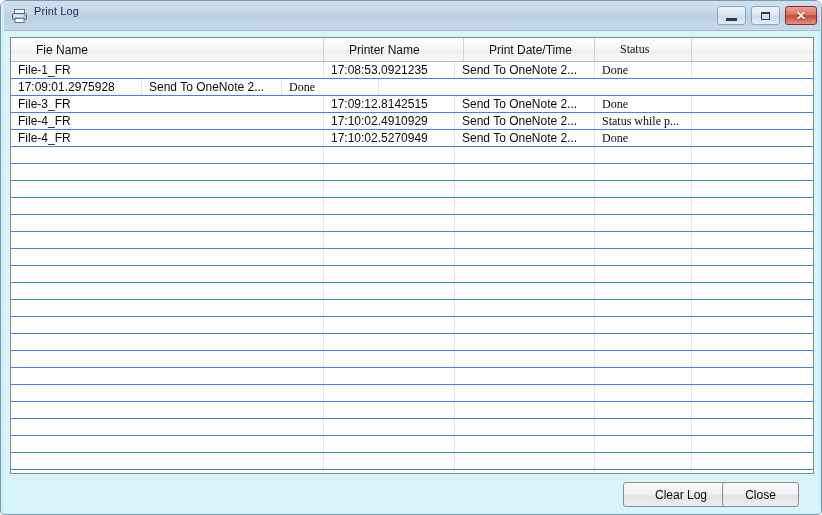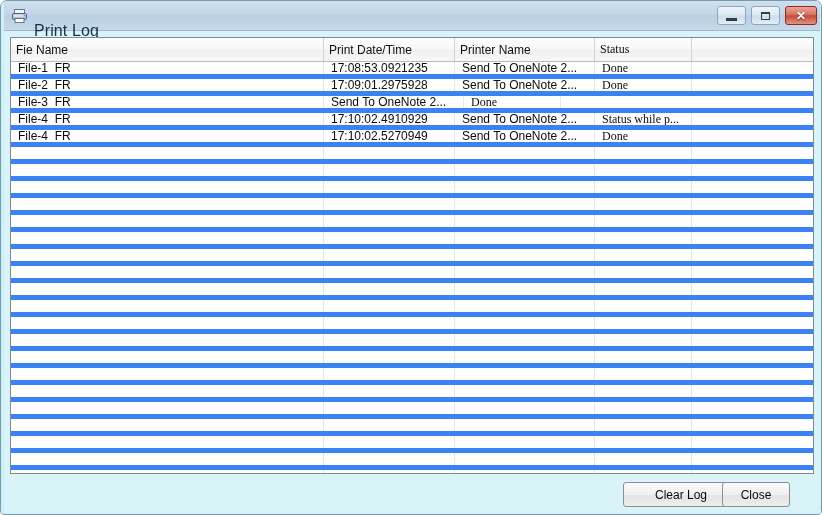--- a/index.html
+++ b/index.html
@@ -50,22 +50,22 @@
   #title-icon {
     position: absolute;
     left: 10px;
     top: 7px;
     width: 17px;
     height: 16px;
   }
   #title-text {
     position: absolute;
     left: 33px;
-    top: 21px;
-    font-size: 16px;
+    top: 4px;
+    font-size: 11px;
     color: #14314f;
     letter-spacing: 0.1px;
     white-space: nowrap;
   }
 
   
   .capbtn {
     position: absolute;
     top: 5px;
     width: 29px;
@@ -129,36 +129,36 @@
   #grid-header {
     display: flex;
     height: 24px;
     box-sizing: border-box;
     background: linear-gradient(to bottom, #fdfdfd 0%, #f6f6f6 50%, #efeff0 51%, #f7f7f8 100%);
     border-bottom: 1px solid #b9b9b9;
   }
   .hcell {
     box-sizing: border-box;
     height: 100%;
-    padding-left: 5px;
+    padding-left: 25px;
     display: flex;
     align-items: center;
     font-size: 12px;
     color: #111111;
     border-right: 1px solid #d2d2d2;
     white-space: nowrap;
     overflow: hidden;
   }
   .hcell.last { border-right: none; }
 
   .grow {
     display: flex;
     height: 17px;
     box-sizing: border-box;
-    border-bottom: 5px solid #3b82f6;
+    border-bottom: 1px solid #3b82f6;
   }
   .gcell {
     box-sizing: border-box;
     height: 100%;
     padding-left: 7px;
     display: flex;
     align-items: center;
     font-size: 12px;
     color: #0a0a0a;
     border-right: 1px solid #e6e6e6;
@@ -183,21 +183,21 @@
     border: 1px solid #8d8d8d;
     border-radius: 3px;
     background: linear-gradient(to bottom, #fbfbfb 0%, #efefef 50%, #e3e3e3 51%, #ededed 100%);
     display: flex;
     align-items: center;
     justify-content: center;
     font-size: 12px;
     color: #0a0a0a;
   }
   #btn-clear-log { left: 622px; width: 116px; }
-  #btn-close-dlg { left: 721px; width: 68px; }
+  #btn-close-dlg { left: 721px; width: 77px; }
 </style>
 </head>
 <body>
 
 <div id="window">
 
   <div id="titlebar">
     <span id="title-icon">
       <svg width="17" height="16" viewBox="0 0 17 16">
         <rect x="3.5" y="1.5" width="10" height="4" fill="#f2f6fa" stroke="#5f7b93"></rect>
@@ -216,42 +216,42 @@
       <span class="glyph-max"></span>
     </div>
     <div class="capbtn" id="btn-close">
       <span class="glyph-close">✕</span>
     </div>
   </div>
 
   <div id="grid">
     <div id="grid-header">
       <div class="hcell c0">Fie Name</div>
+      <div class="hcell c2">Printer Name</div>
       <div class="hcell c1">Print Date/Time</div>
-      <div class="hcell c2">Printer Name</div>
       <div class="hcell c3">Status</div>
       <div class="hcell c4 last"></div>
     </div>
     <div id="grid-body">
         <div class="grow">
           <div class="gcell c0">File-1_FR</div>
           <div class="gcell c1">17:08:53.0921235</div>
           <div class="gcell c2">Send To OneNote 2...</div>
           <div class="gcell c3">Done</div>
           <div class="gcell c4 last"></div>
         </div>
         <div class="grow">
-          <div class="gcell c0">File-2_FR</div>
           <div class="gcell c1">17:09:01.2975928</div>
           <div class="gcell c2">Send To OneNote 2...</div>
           <div class="gcell c3">Done</div>
           <div class="gcell c4 last"></div>
         </div>
         <div class="grow">
           <div class="gcell c0">File-3_FR</div>
+          <div class="gcell c1">17:09:12.8142515</div>
           <div class="gcell c2">Send To OneNote 2...</div>
           <div class="gcell c3">Done</div>
           <div class="gcell c4 last"></div>
         </div>
         <div class="grow">
           <div class="gcell c0">File-4_FR</div>
           <div class="gcell c1">17:10:02.4910929</div>
           <div class="gcell c2">Send To OneNote 2...</div>
           <div class="gcell c3">Status while p...</div>
           <div class="gcell c4 last"></div>

